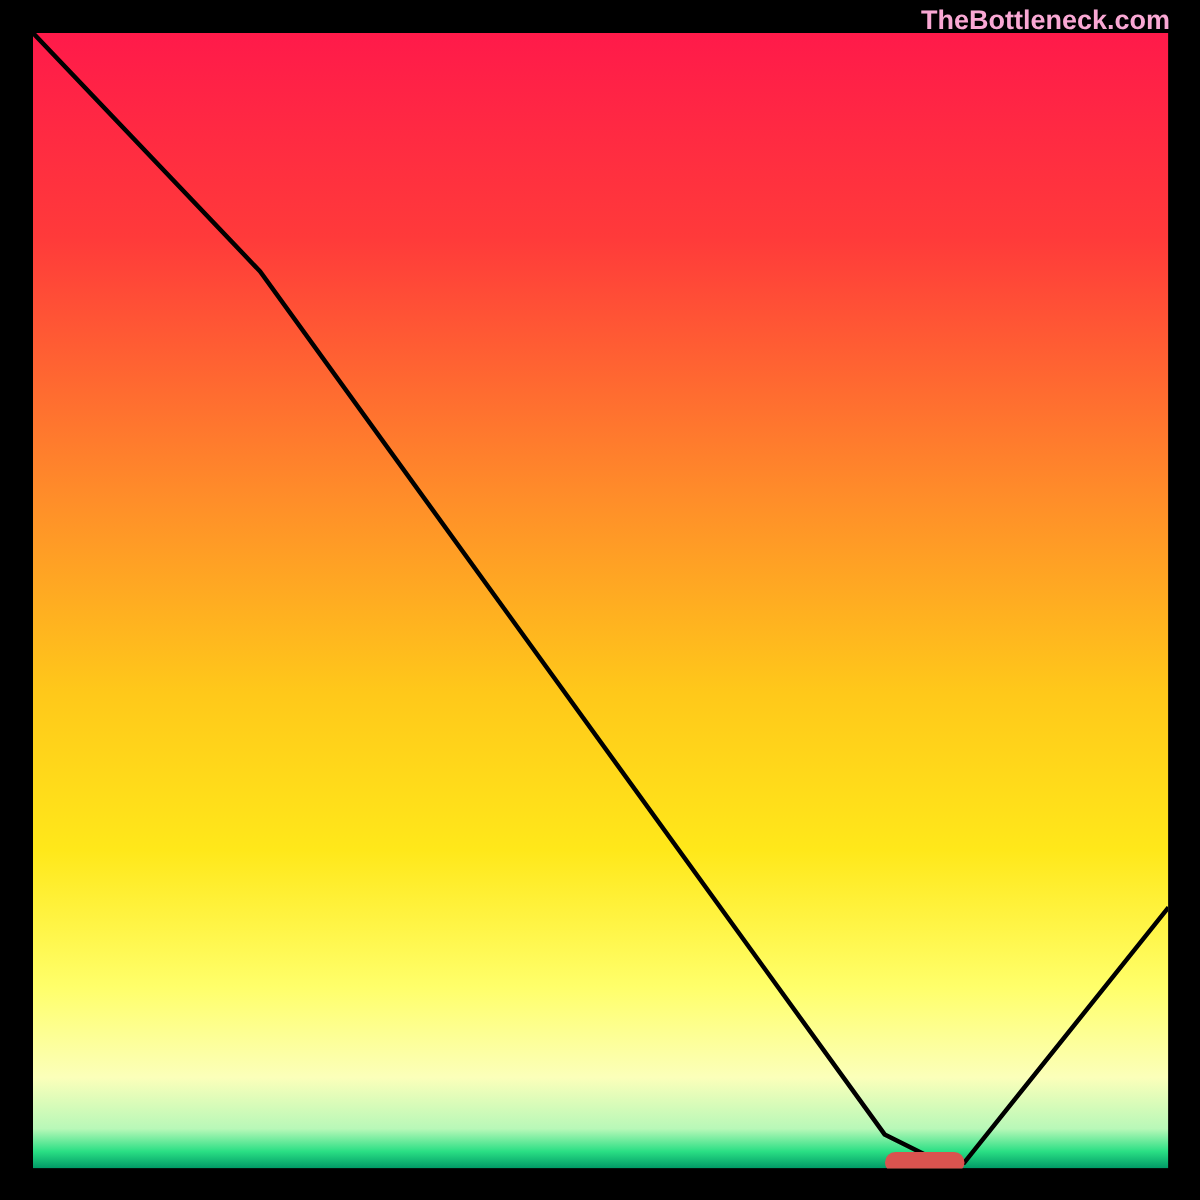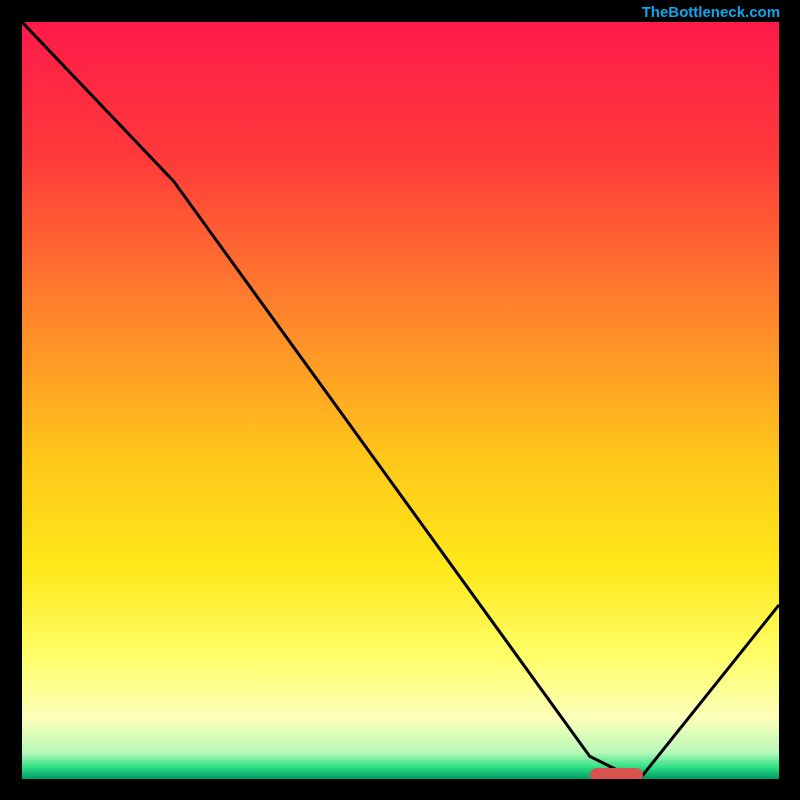--- a/index.html
+++ b/index.html
@@ -8,22 +8,22 @@
     width: 800px;
     height: 800px;
     background: #000;
     position: relative;
     font-family: Arial, sans-serif;
   }
   .watermark {
     position: absolute;
     top: 3px;
     right: 20px;
-    color: #0ea5e9;
-    font-size: 15px;
+    color: #f9a8d4;
+    font-size: 18px;
     font-weight: bold;
     z-index: 10;
   }
   .plot-container {
     position: absolute;
     left: 20px;
     top: 20px;
     width: 761px;
     height: 761px;
     border: 2px solid #000;

